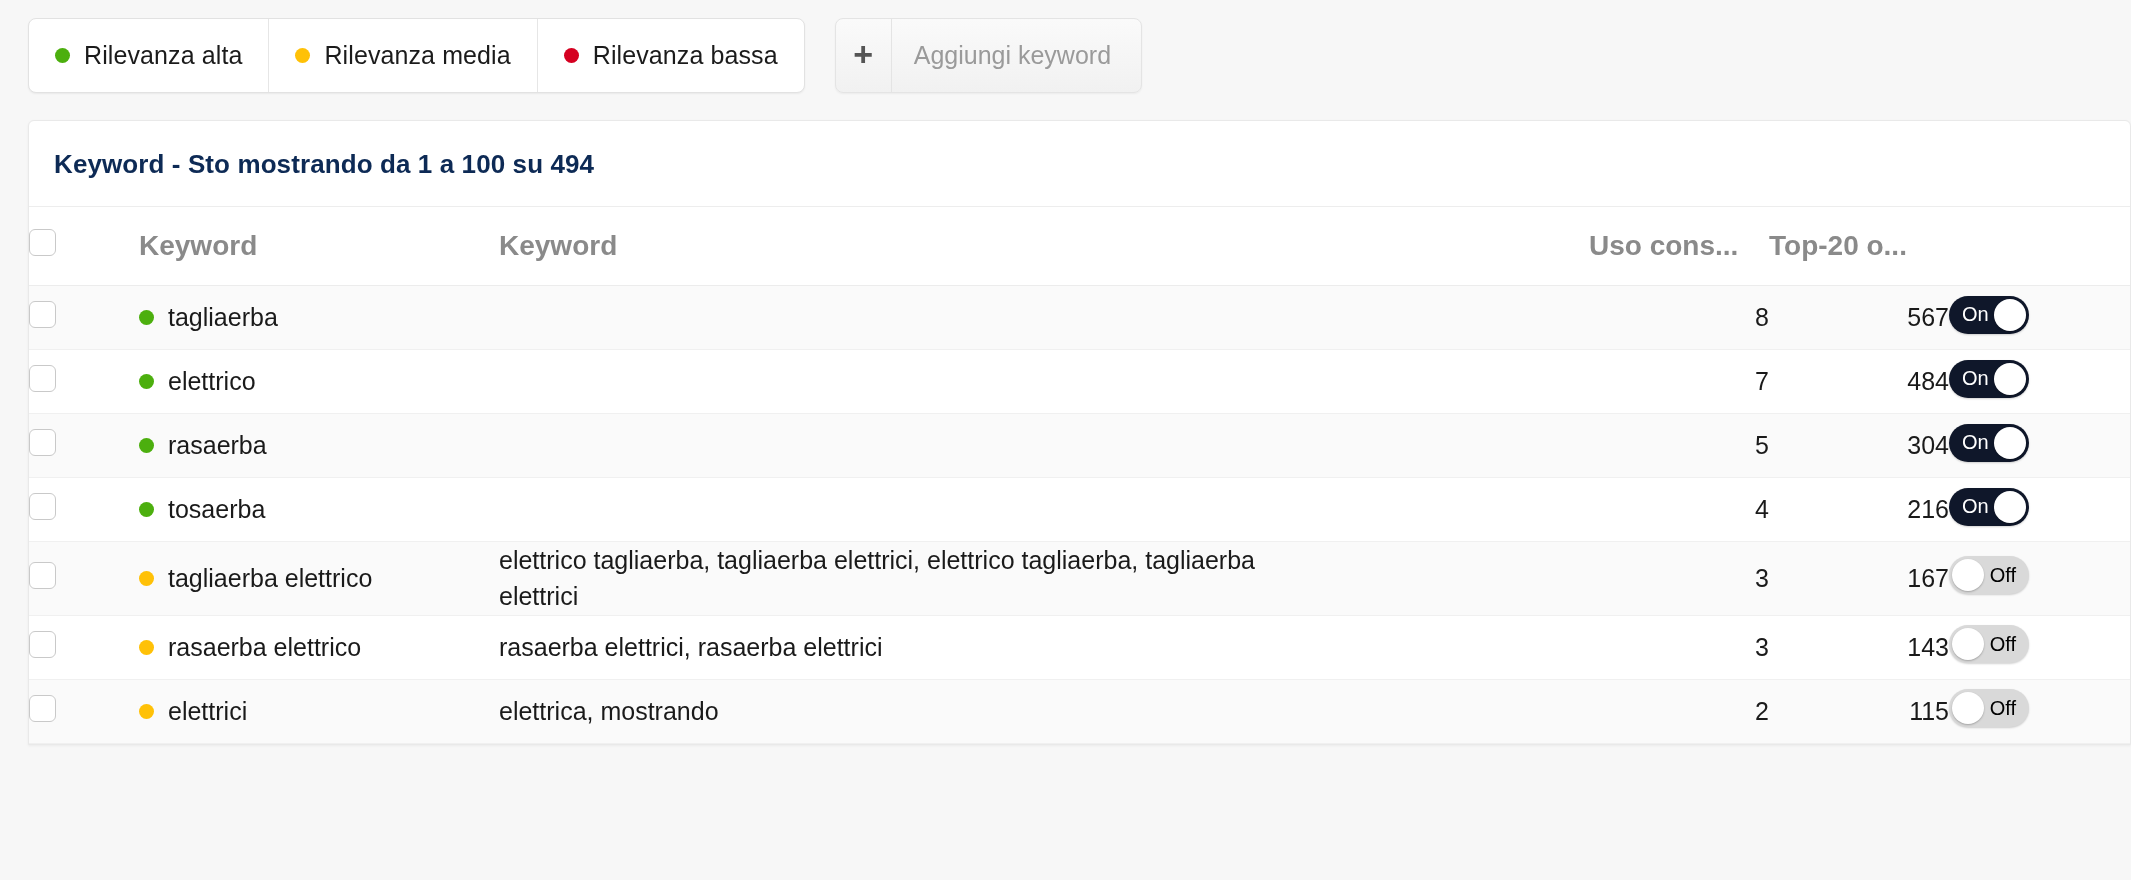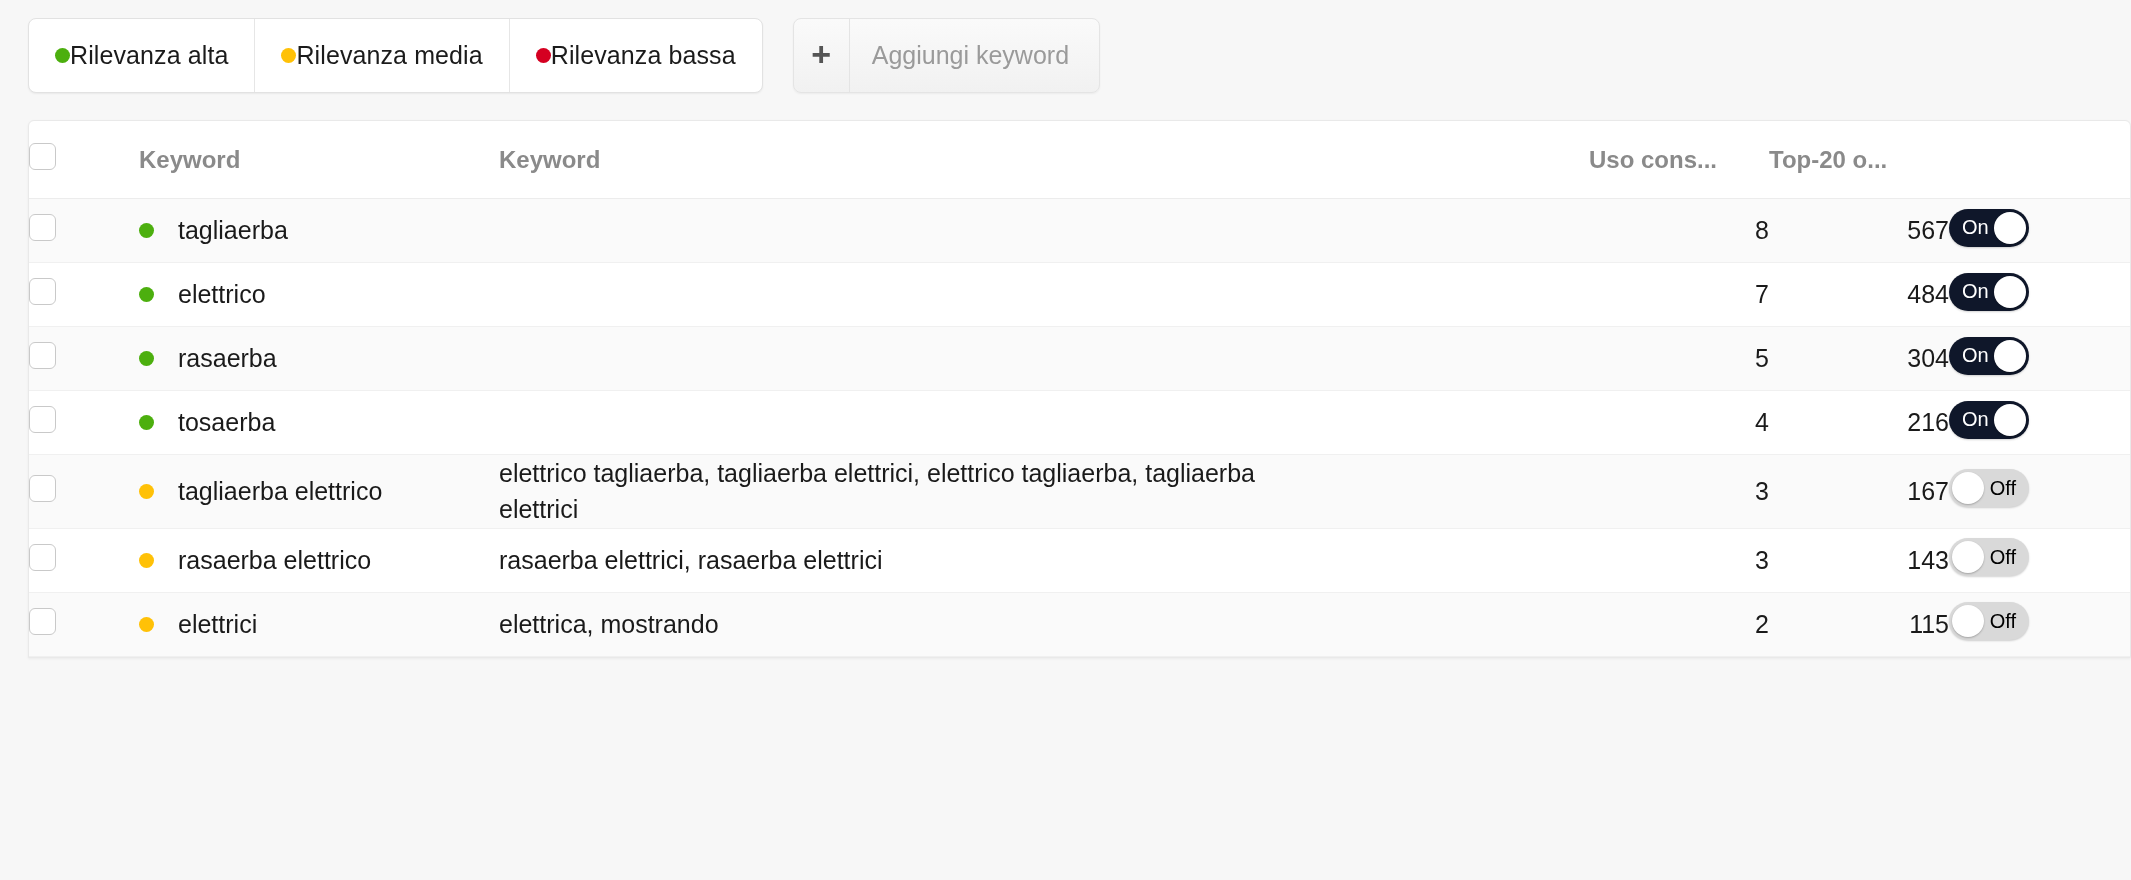--- a/index.html
+++ b/index.html
@@ -26,20 +26,21 @@
     border: 1px solid #e2e2e2;
     border-radius: 8px;
     box-shadow: 0 1px 2px rgba(0,0,0,.06);
     overflow: hidden;
     height: 75px;
   }
 
   .legend-item {
     display: flex;
     align-items: center;
+    gap: 14px;
     padding: 0 26px;
     border-right: 1px solid #e6e6e6;
     cursor: pointer;
     white-space: nowrap;
   }
   .legend-item:last-child { border-right: none; }
 
   .legend-label {
     font-size: 25px;
     color: #1b1b1b;
@@ -114,21 +115,21 @@
   }
 
   
   table.kw {
     width: 100%;
     border-collapse: collapse;
     table-layout: fixed;
   }
 
   table.kw th {
-    font-size: 24px;
+    font-size: 28px;
     font-weight: 700;
     color: #8a8a8a;
     text-align: left;
     padding: 22px 0 22px 0;
     border-bottom: 1px solid #ececec;
     vertical-align: middle;
   }
 
   table.kw td {
     font-size: 25px;
@@ -167,21 +168,21 @@
     width: 27px;
     height: 27px;
     border: 1px solid #c9c9c9;
     border-radius: 6px;
     background: #fff;
     display: inline-block;
     cursor: pointer;
   }
 
   
-  .kw-wrap { display: flex; align-items: center; gap: 24px; }
+  .kw-wrap { display: flex; align-items: center; gap: 14px; }
   .kw-text { white-space: nowrap; }
 
   
   .bar-track {
     width: 112px;
     height: 11px;
     background: #ececec;
     border-radius: 6px;
     box-shadow: inset 0 1px 1px rgba(0,0,0,.06);
     overflow: hidden;
@@ -252,20 +253,21 @@
 
   <div class="add-group">
     <div class="add-plus">+</div>
     <div class="add-label">Aggiungi keyword</div>
   </div>
 
 </div>
 
 <div class="card">
 
+  <div class="card-title">Keyword - Sto mostrando da 1 a 100 su 494</div>
 
   <table class="kw">
     <colgroup>
       <col class="col-check">
         <col class="col-kw">
         <col class="col-syn">
       <col class="col-bar">
         <col class="col-uso">
         <col class="col-top">
         <col class="col-tog">

